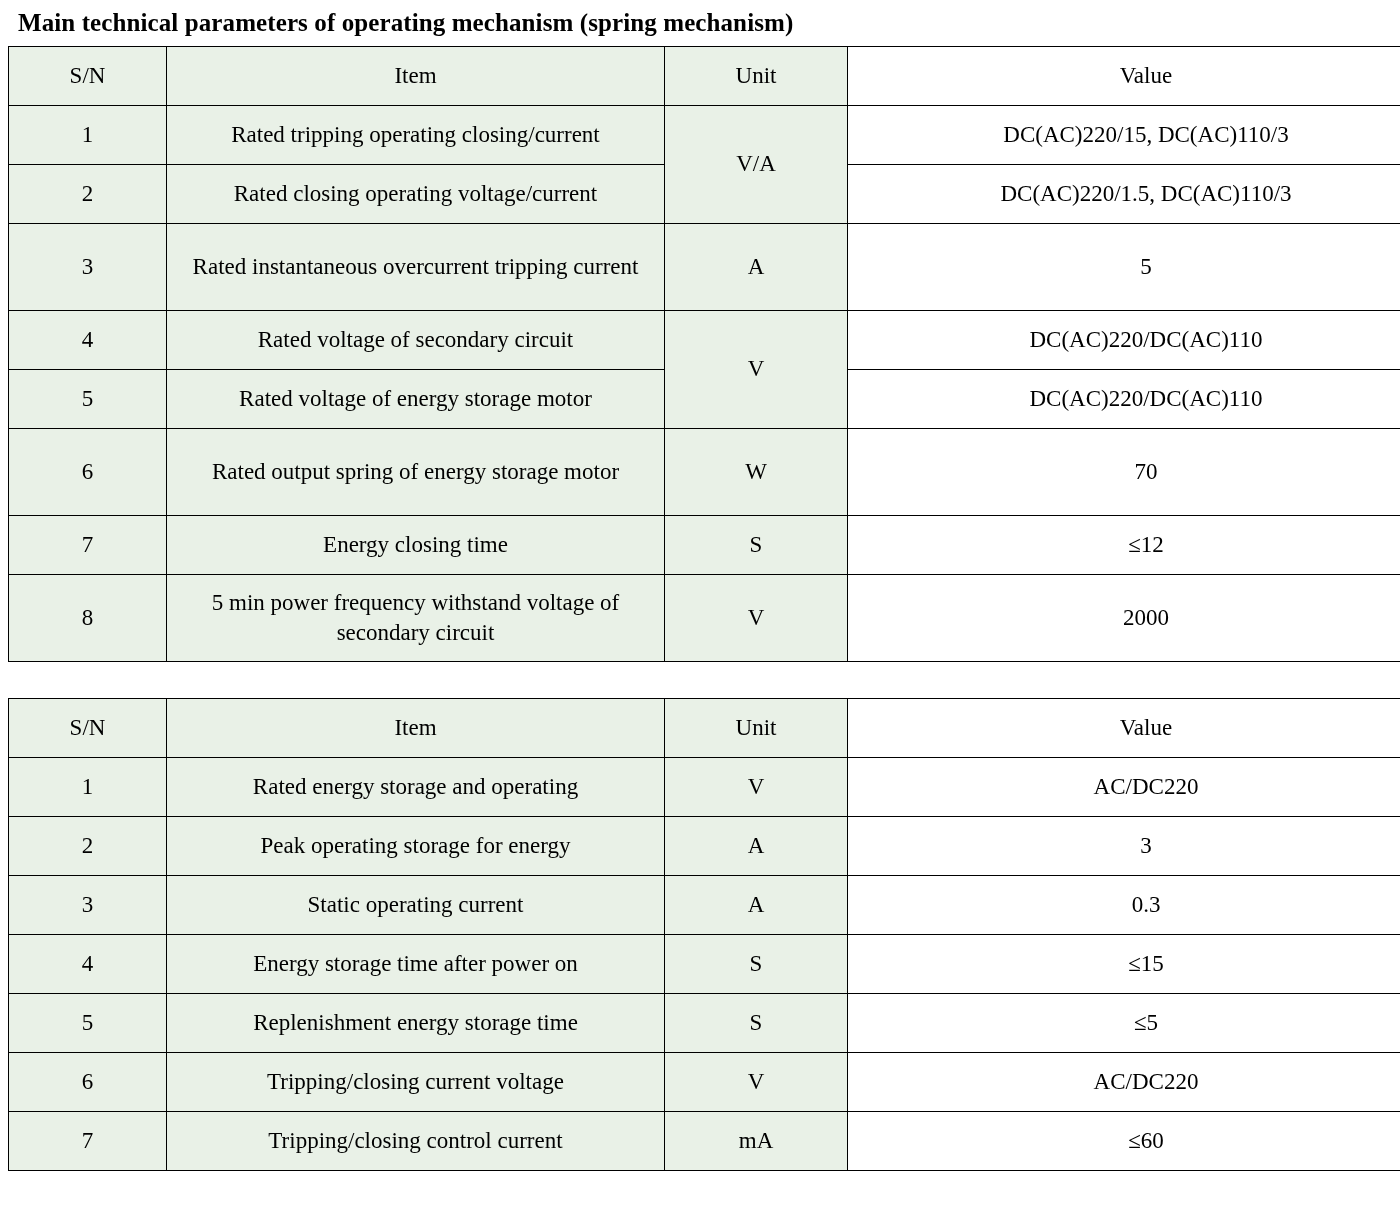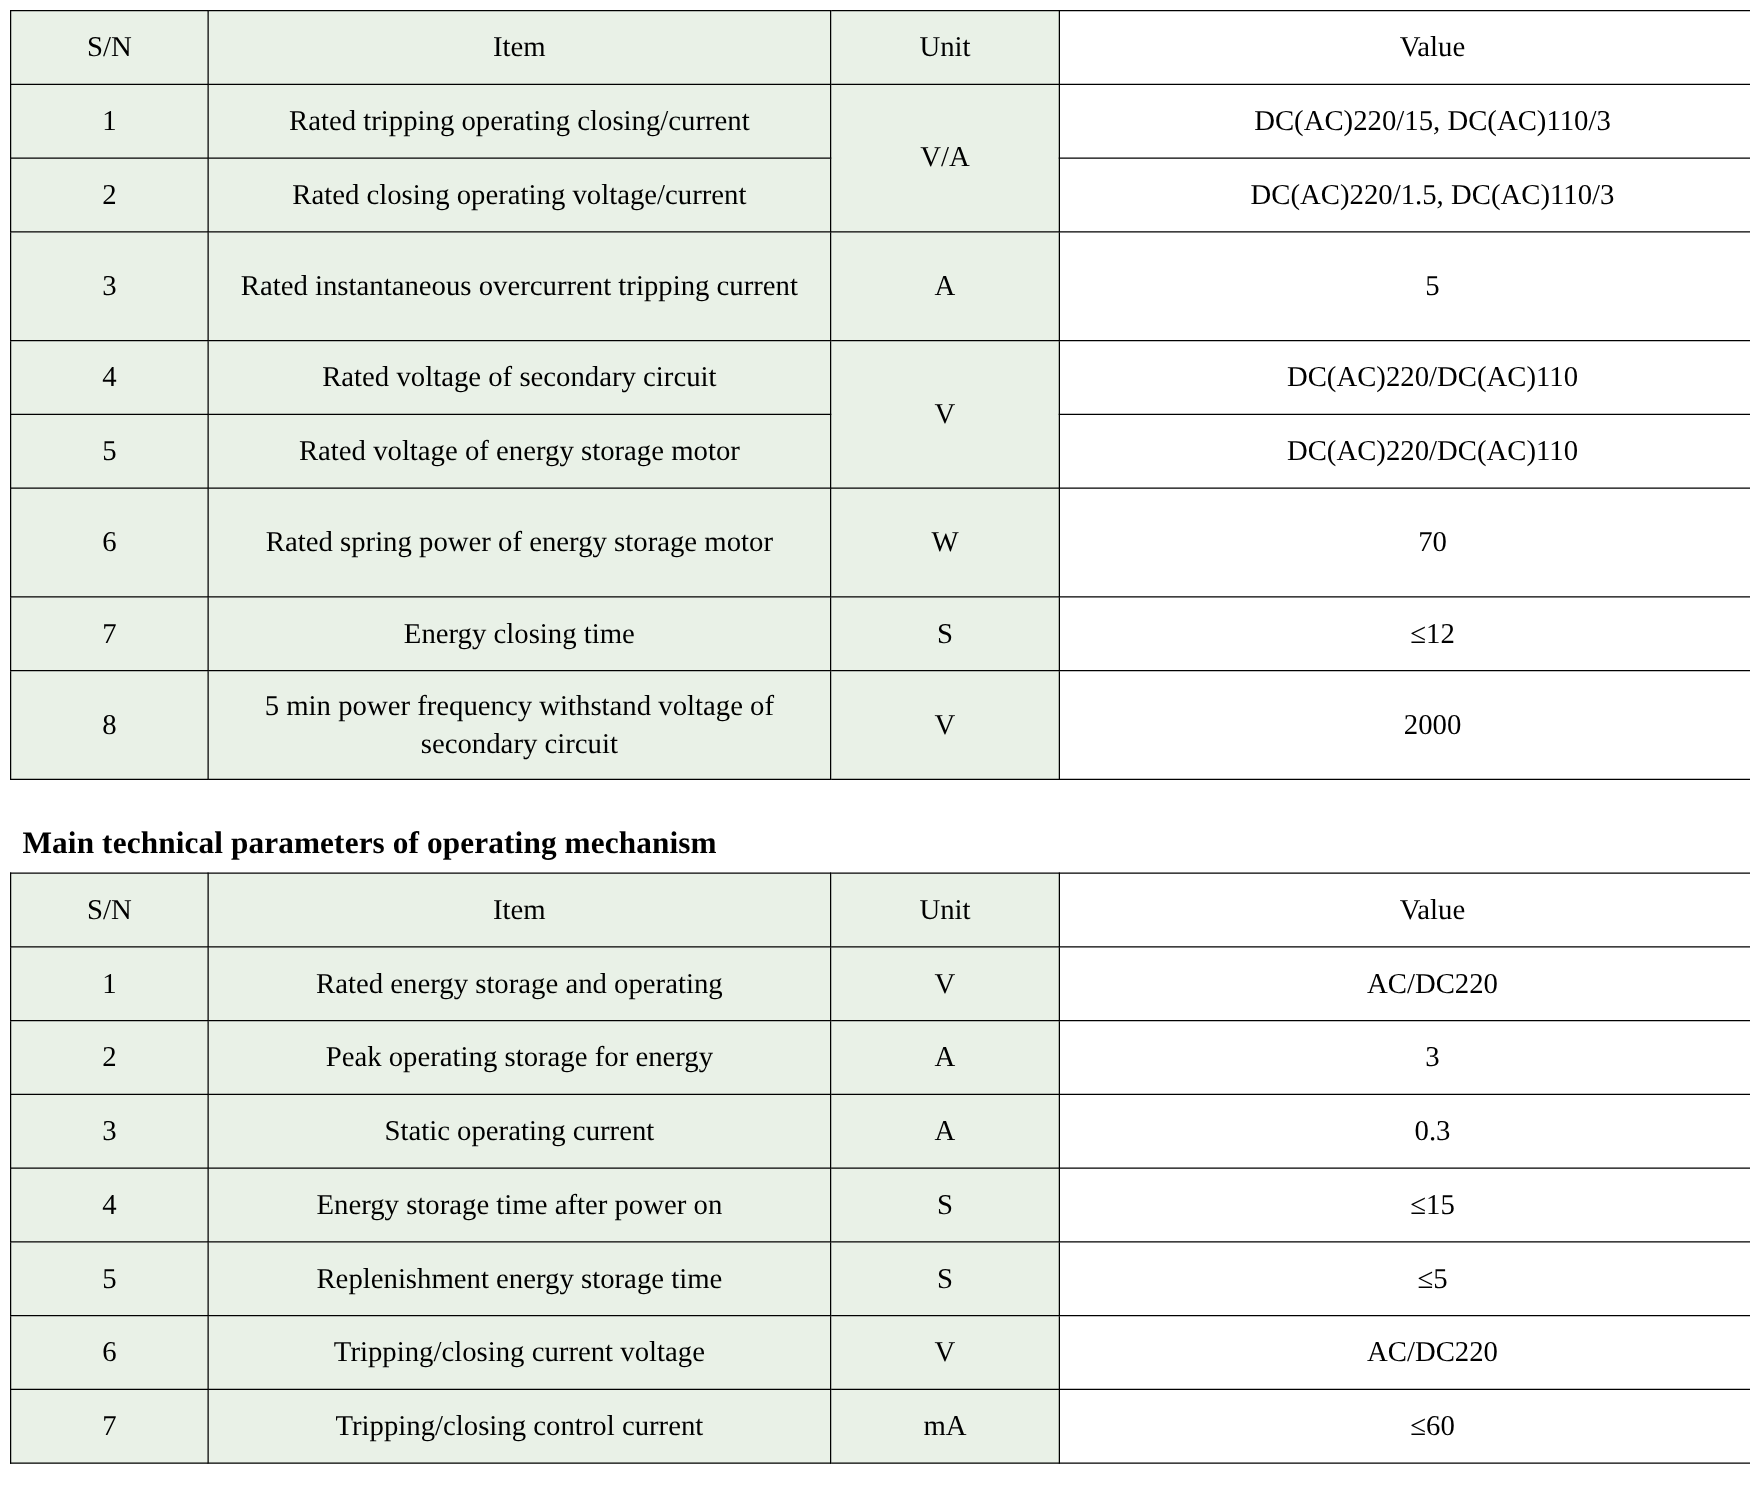--- a/index.html
+++ b/index.html
@@ -63,20 +63,21 @@
 
   td.tall { height: 74px; }
   td.short { height: 46px; text-align: center; }
 </style>
 </head>
 <body>
 
 <div class="page">
 
   <div class="section">
+    <div class="section-title">Main technical parameters of operating mechanism (spring mechanism)</div>
     <table class="t1">
       <tbody>
         <tr class="header">
           <td class="c-sn short">S/N</td>
           <td class="c-item short">Item</td>
           <td class="c-unit short">Unit</td>
           <td class="c-val short">Value</td>
         </tr>
         <tr>
           <td class="c-sn short">1</td>
@@ -101,42 +102,41 @@
           <td class="c-unit" rowspan="2">V</td>
           <td class="c-val short">DC(AC)220/DC(AC)110</td>
         </tr>
         <tr>
           <td class="c-sn short">5</td>
           <td class="c-item short">Rated voltage of energy storage motor</td>
           <td class="c-val short">DC(AC)220/DC(AC)110</td>
         </tr>
         <tr>
           <td class="c-sn tall">6</td>
-          <td class="c-item tall">Rated spring power of energy storage motor</td>
+          <td class="c-item tall">Rated output spring of energy storage motor</td>
           <td class="c-unit tall">W</td>
           <td class="c-val tall">70</td>
         </tr>
         <tr>
           <td class="c-sn short">7</td>
           <td class="c-item short">Energy closing time</td>
           <td class="c-unit short">S</td>
           <td class="c-val short">≤12</td>
         </tr>
         <tr>
           <td class="c-sn tall">8</td>
           <td class="c-item tall">5 min power frequency withstand voltage of secondary circuit</td>
           <td class="c-unit tall">V</td>
           <td class="c-val tall">2000</td>
         </tr>
       </tbody>
     </table>
   </div>
 
   <div class="section">
-    <div class="section-title">Main technical parameters of operating mechanism</div>
     <table class="t2">
       <tbody>
         <tr>
           <td class="c-sn short">S/N</td>
           <td class="c-item short">Item</td>
           <td class="c-unit short">Unit</td>
           <td class="c-val short">Value</td>
         </tr>
         <tr>
           <td class="c-sn short">1</td>

